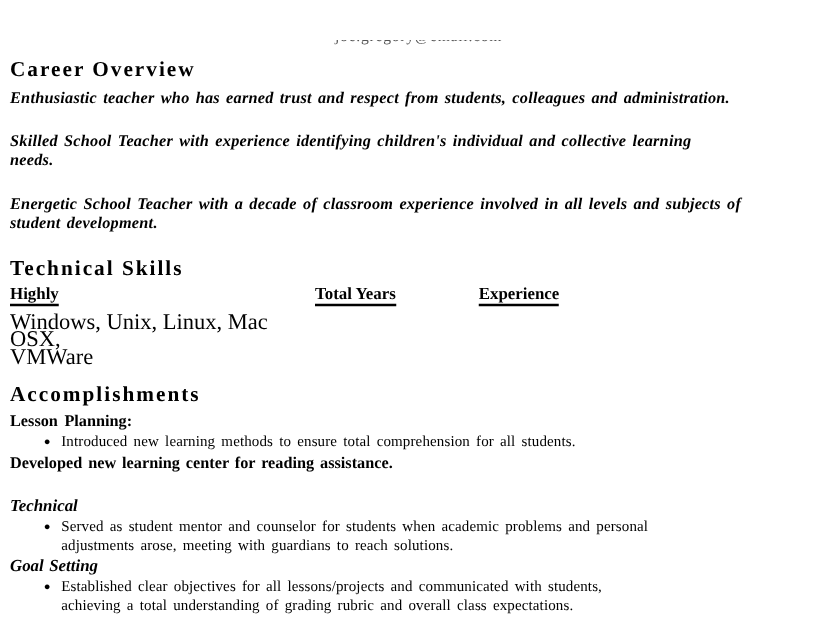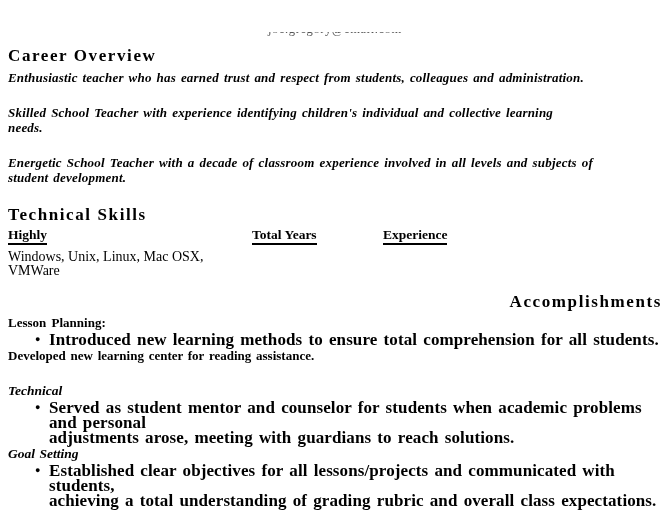--- a/index.html
+++ b/index.html
@@ -25,36 +25,36 @@
 
   h2.section {
     font-size: 17px;
     font-weight: bold;
     letter-spacing: 1.6px;
     line-height: 19px;
     margin: 0;
   }
   h2.co { margin: 6px 0 5px 0; }
   h2.ts { margin: 0 0 3px 0; }
-  h2.acc { margin: 14px 0 5px 0; text-align: right; }
+  h2.acc { margin: 14px 0 5px 0; }
 
   p.summary {
     font-weight: bold;
     font-style: italic;
     font-size: 13px;
     line-height: 15px;
     letter-spacing: 0.2px;
     word-spacing: 1.5px;
     margin: 0 0 20px 0;
     white-space: pre-line;
   }
   p.summary.last { margin-bottom: 16px; }
 
   .tbl-header { display: flex; font-weight: bold; font-size: 13.5px; line-height: 15px; margin-bottom: 5px; }
-  .tbl-row   { display: flex; font-size: 14px; line-height: 14px; margin-bottom: 0; }
+  .tbl-row   { display: flex; font-size: 18px; line-height: 14px; margin-bottom: 0; }
   .col.c1 { width: 244px; }
   .col.c2 { width: 175px; }
   .col.c3 { width: 131px; }
   .col.c4 { flex: 1; }
   .u { border-bottom: 2px solid #000; padding-bottom: 1px; display: inline-block; }
   .skills-cell { white-space: pre-line; }
 
   .acc-head {
     font-weight: bold;
     font-size: 13px;
@@ -62,22 +62,22 @@
     word-spacing: 2px;
     margin: 0;
   }
   .acc-head.italic { font-style: italic; font-size: 13.5px; word-spacing: 1px; margin-top: 2px; }
   .acc-head.gap-above { margin-top: 21px; }
 
   .bullet-row { display: flex; padding-left: 27px; margin-top: 2px; }
   .bullet-row .dot { width: 14px; font-size: 9px; line-height: 15px; flex: none; }
   .bullet-text {
     flex: 1;
-    font-weight: bold;
-    font-size: 17px;
+    font-weight: normal;
+    font-size: 12px;
     line-height: 15px;
     letter-spacing: 0.1px;
     word-spacing: 1.8px;
     white-space: pre-line;
   }
   .acc-plain {
     font-weight: bold;
     font-size: 13px;
     line-height: 15px;
     word-spacing: 1.5px;

